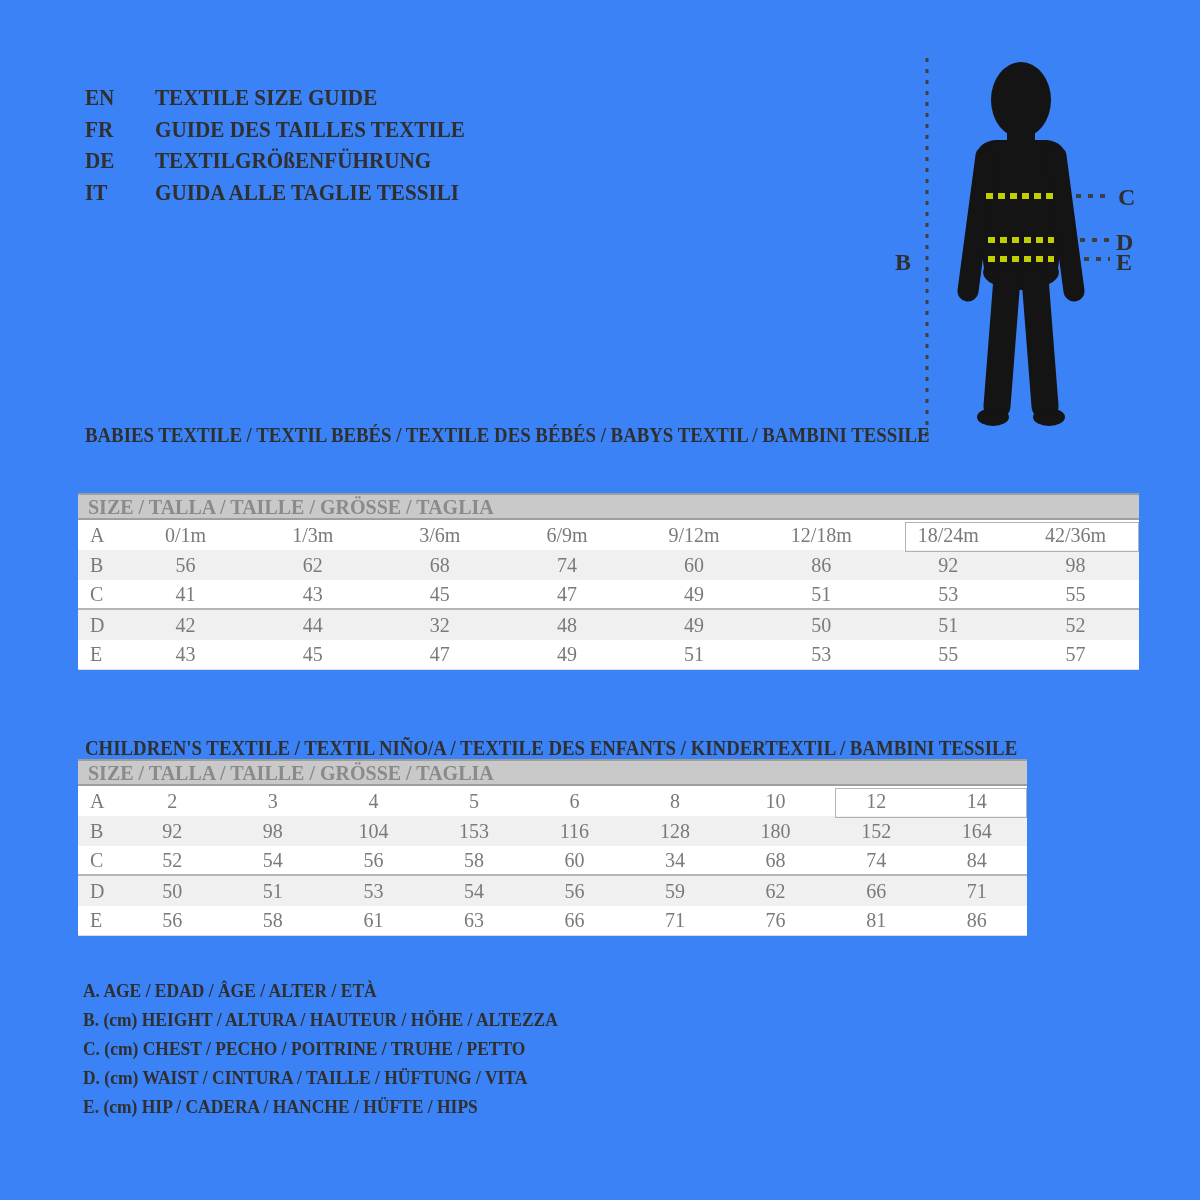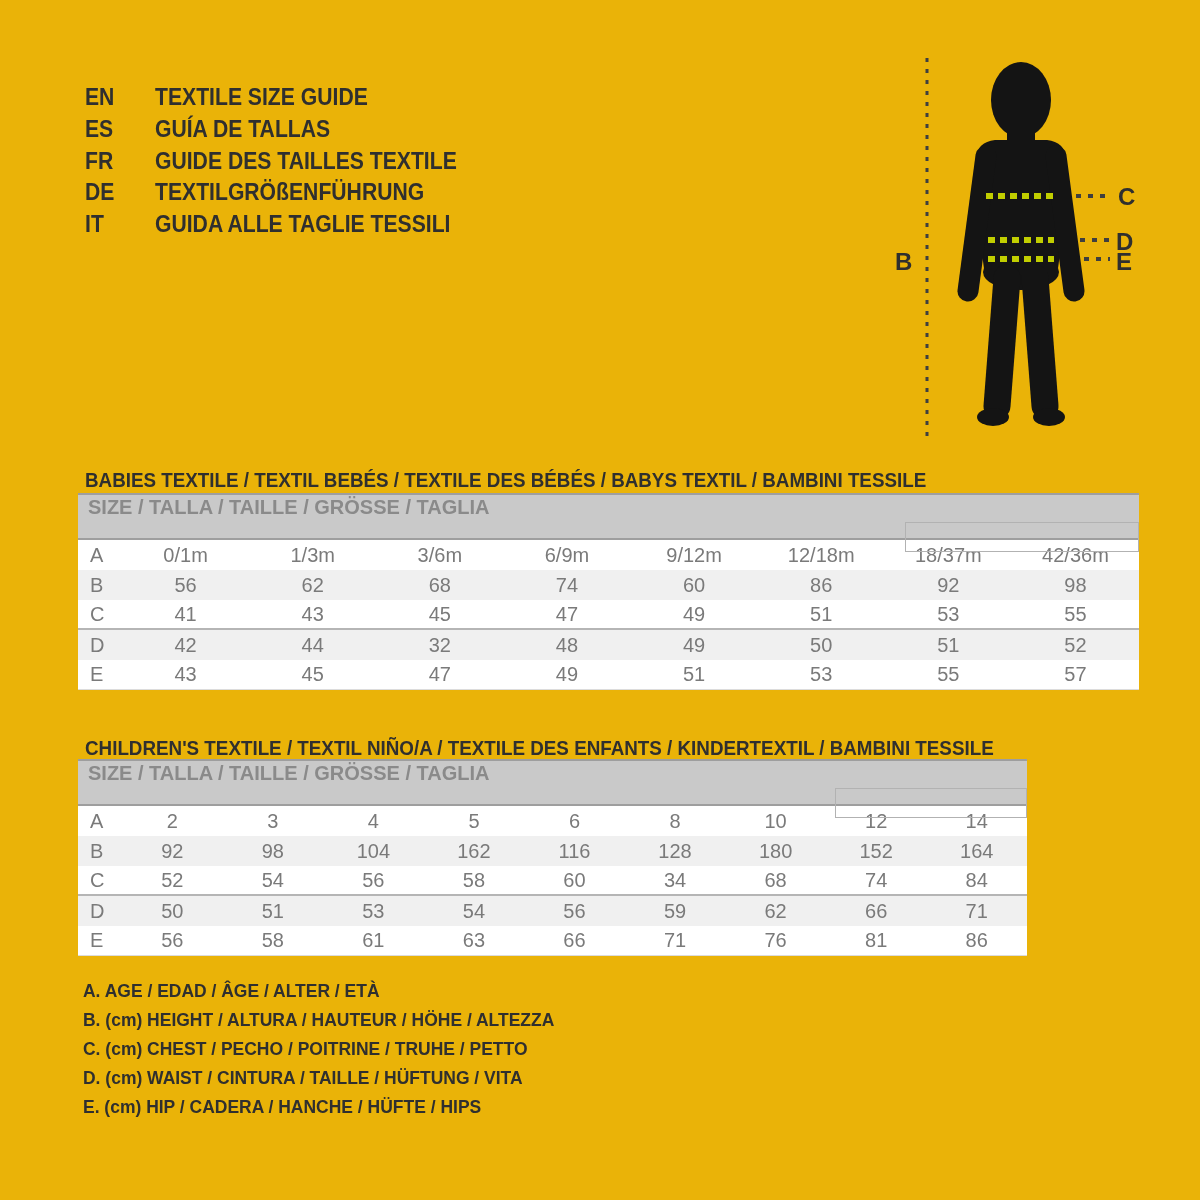--- a/index.html
+++ b/index.html
@@ -1,47 +1,47 @@
 <!DOCTYPE html>
 <html><head>
 <meta charset="utf-8">
 <style>
   * { margin:0; padding:0; box-sizing:border-box; }
   html,body { background:#ffffff; }
   .page {
-    position:relative; width:1200px; height:1200px; background:#eab308;
-    font-family:Liberation Sans, sans-serif; color:#2f2f2f; overflow:hidden;
+    position:relative; width:1200px; height:1200px; background:#3b82f6;
+    font-family:Liberation Serif, serif; color:#2f2f2f; overflow:hidden;
   }
   .cond { display:inline-block; transform:scaleX(0.92); transform-origin:0 50%; white-space:nowrap; }
   .cond94 { display:inline-block; transform:scaleX(0.94); transform-origin:0 50%; white-space:nowrap; }
 
   
   .langs { position:absolute; left:85px; top:82px; }
   .lang-row { display:flex; height:31.7px; align-items:center; font-size:23px; font-weight:bold; color:#2f2f2f; }
   .lang-code { width:70px; }
 
   
   .figure-svg { position:absolute; left:880px; top:48px; }
   .meas-label { position:absolute; font-size:24px; font-weight:bold; color:#2f2f2f; line-height:1; }
   .lbl-b { left:895px; top:250px; }
   .lbl-c { left:1118px; top:185px; }
   .lbl-d { left:1116px; top:230px; }
   .lbl-e { left:1116px; top:250px; }
 
   
   .sec-title { position:absolute; left:85px; font-size:20px; font-weight:bold; color:#2f2f2f; }
-  .babies-title { top:424px;margin-top:45px; }
+  .babies-title { top:424px; }
   .children-title { top:737px; }
 
   
   .size-table { position:absolute; left:78px; }
   .babies-table { top:493px; width:1061px; }
   .children-table { top:759px; width:949px; }
   .thead {
-    height:47px; line-height:25px; background:#c9c9c9;
+    height:27px; line-height:25px; background:#c9c9c9;
     border-top:2px solid #9e9e9e; border-bottom:2px solid #9e9e9e;
     color:#8a8a8a; font-size:20px; font-weight:bold; padding-left:10px;
   }
   .trow { display:grid; height:30px; align-items:center; font-size:20px; color:#7a7a7a; }
   .babies-table .trow { grid-template-columns:44px repeat(8, 1fr); }
   .children-table .trow { grid-template-columns:44px repeat(9, 1fr); }
   .trow:nth-of-type(odd) { background:#ffffff; }
   .trow:nth-of-type(even) { background:#f0f0f0; }
   .trow:nth-of-type(3) { border-bottom:2px solid #b5b5b5; }
   .trow:nth-of-type(5) { border-bottom:1px solid #dcdcdc; }
@@ -61,24 +61,20 @@
 <body>
 
 <div class="page">
 
   <div class="langs">
     <div class="lang-row">
       <span class="lang-code cond">EN</span>
       <span class="cond">TEXTILE SIZE GUIDE</span>
     </div>
     <div class="lang-row">
-      <span class="lang-code cond">ES</span>
-      <span class="cond">GUÍA DE TALLAS</span>
-    </div>
-    <div class="lang-row">
       <span class="lang-code cond">FR</span>
       <span class="cond">GUIDE DES TAILLES TEXTILE</span>
     </div>
     <div class="lang-row">
       <span class="lang-code cond">DE</span>
       <span class="cond">TEXTILGRÖßENFÜHRUNG</span>
     </div>
     <div class="lang-row">
       <span class="lang-code cond">IT</span>
       <span class="cond">GUIDA ALLE TAGLIE TESSILI</span>
@@ -124,21 +120,21 @@
     <div class="thead">SIZE / TALLA / TAILLE / GRÖSSE / TAGLIA</div>
     <div>
         <div class="trow">
           <div class="tlabel">A</div>
           <div class="tcell">0/1m</div>
           <div class="tcell">1/3m</div>
           <div class="tcell">3/6m</div>
           <div class="tcell">6/9m</div>
           <div class="tcell">9/12m</div>
           <div class="tcell">12/18m</div>
-          <div class="tcell">18/37m</div>
+          <div class="tcell">18/24m</div>
           <div class="tcell">42/36m</div>
         </div>
         <div class="trow">
           <div class="tlabel">B</div>
           <div class="tcell">56</div>
           <div class="tcell">62</div>
           <div class="tcell">68</div>
           <div class="tcell">74</div>
           <div class="tcell">60</div>
           <div class="tcell">86</div>
@@ -198,21 +194,21 @@
           <div class="tcell">8</div>
           <div class="tcell">10</div>
           <div class="tcell">12</div>
           <div class="tcell">14</div>
         </div>
         <div class="trow">
           <div class="tlabel">B</div>
           <div class="tcell">92</div>
           <div class="tcell">98</div>
           <div class="tcell">104</div>
-          <div class="tcell">162</div>
+          <div class="tcell">153</div>
           <div class="tcell">116</div>
           <div class="tcell">128</div>
           <div class="tcell">180</div>
           <div class="tcell">152</div>
           <div class="tcell">164</div>
         </div>
         <div class="trow">
           <div class="tlabel">C</div>
           <div class="tcell">52</div>
           <div class="tcell">54</div>

